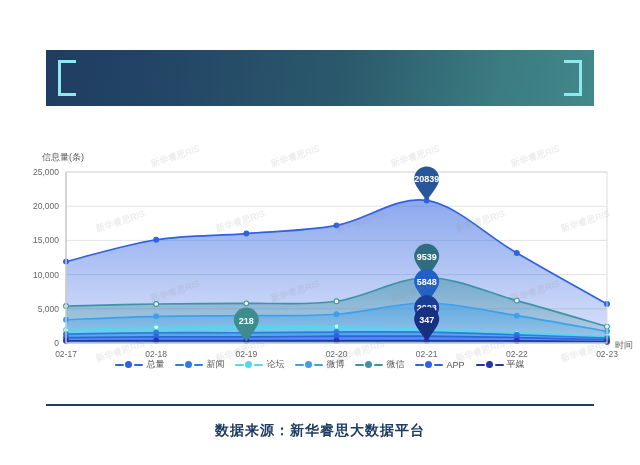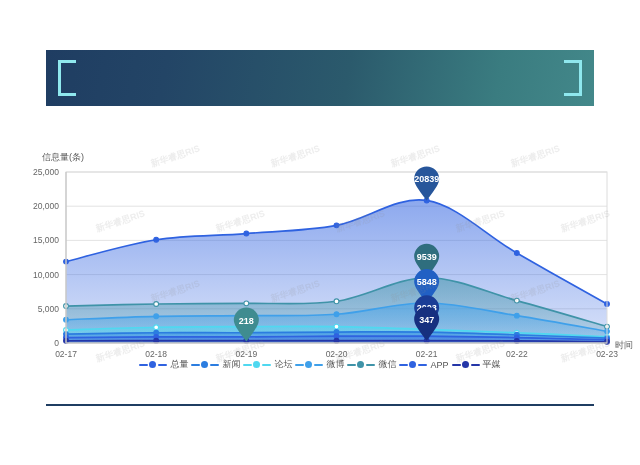--- a/index.html
+++ b/index.html
@@ -101,21 +101,21 @@
 
   
   .legend {
     position: absolute;
     left: 0;
     top: 358px;
     width: 640px;
     display: flex;
     justify-content: center;
     align-items: center;
-    gap: 3px;
+    gap: 11px;
   }
   .legend-item {
     display: flex;
     align-items: center;
     gap: 3px;
   }
   .legend-dash {
     width: 9px;
     height: 2px;
     border-radius: 1px;
@@ -360,20 +360,21 @@
       </div>
       <div class="legend-item">
         <span class="legend-dash" style="background: rgb(36, 54, 168);"></span>
         <span class="legend-dot" style="background: rgb(36, 54, 168);"></span>
         <span class="legend-dash" style="background: rgb(36, 54, 168);"></span>
         <span class="legend-label">平媒</span>
       </div>
     </div>
 
   <div class="footer-rule"></div>
+  <div class="footer-text">数据来源：新华睿思大数据平台</div>
 
 <div class="wm" style="left: 150px; top: 150px; transform: rotate(-18deg);">新华睿思RIS</div>
     <div class="wm" style="left: 270px; top: 150px; transform: rotate(-18deg);">新华睿思RIS</div>
     <div class="wm" style="left: 390px; top: 150px; transform: rotate(-18deg);">新华睿思RIS</div>
     <div class="wm" style="left: 510px; top: 150px; transform: rotate(-18deg);">新华睿思RIS</div>
     <div class="wm" style="left: 95px; top: 215px; transform: rotate(-18deg);">新华睿思RIS</div>
     <div class="wm" style="left: 215px; top: 215px; transform: rotate(-18deg);">新华睿思RIS</div>
     <div class="wm" style="left: 335px; top: 215px; transform: rotate(-18deg);">新华睿思RIS</div>
     <div class="wm" style="left: 455px; top: 215px; transform: rotate(-18deg);">新华睿思RIS</div>
     <div class="wm" style="left: 560px; top: 215px; transform: rotate(-18deg);">新华睿思RIS</div>

